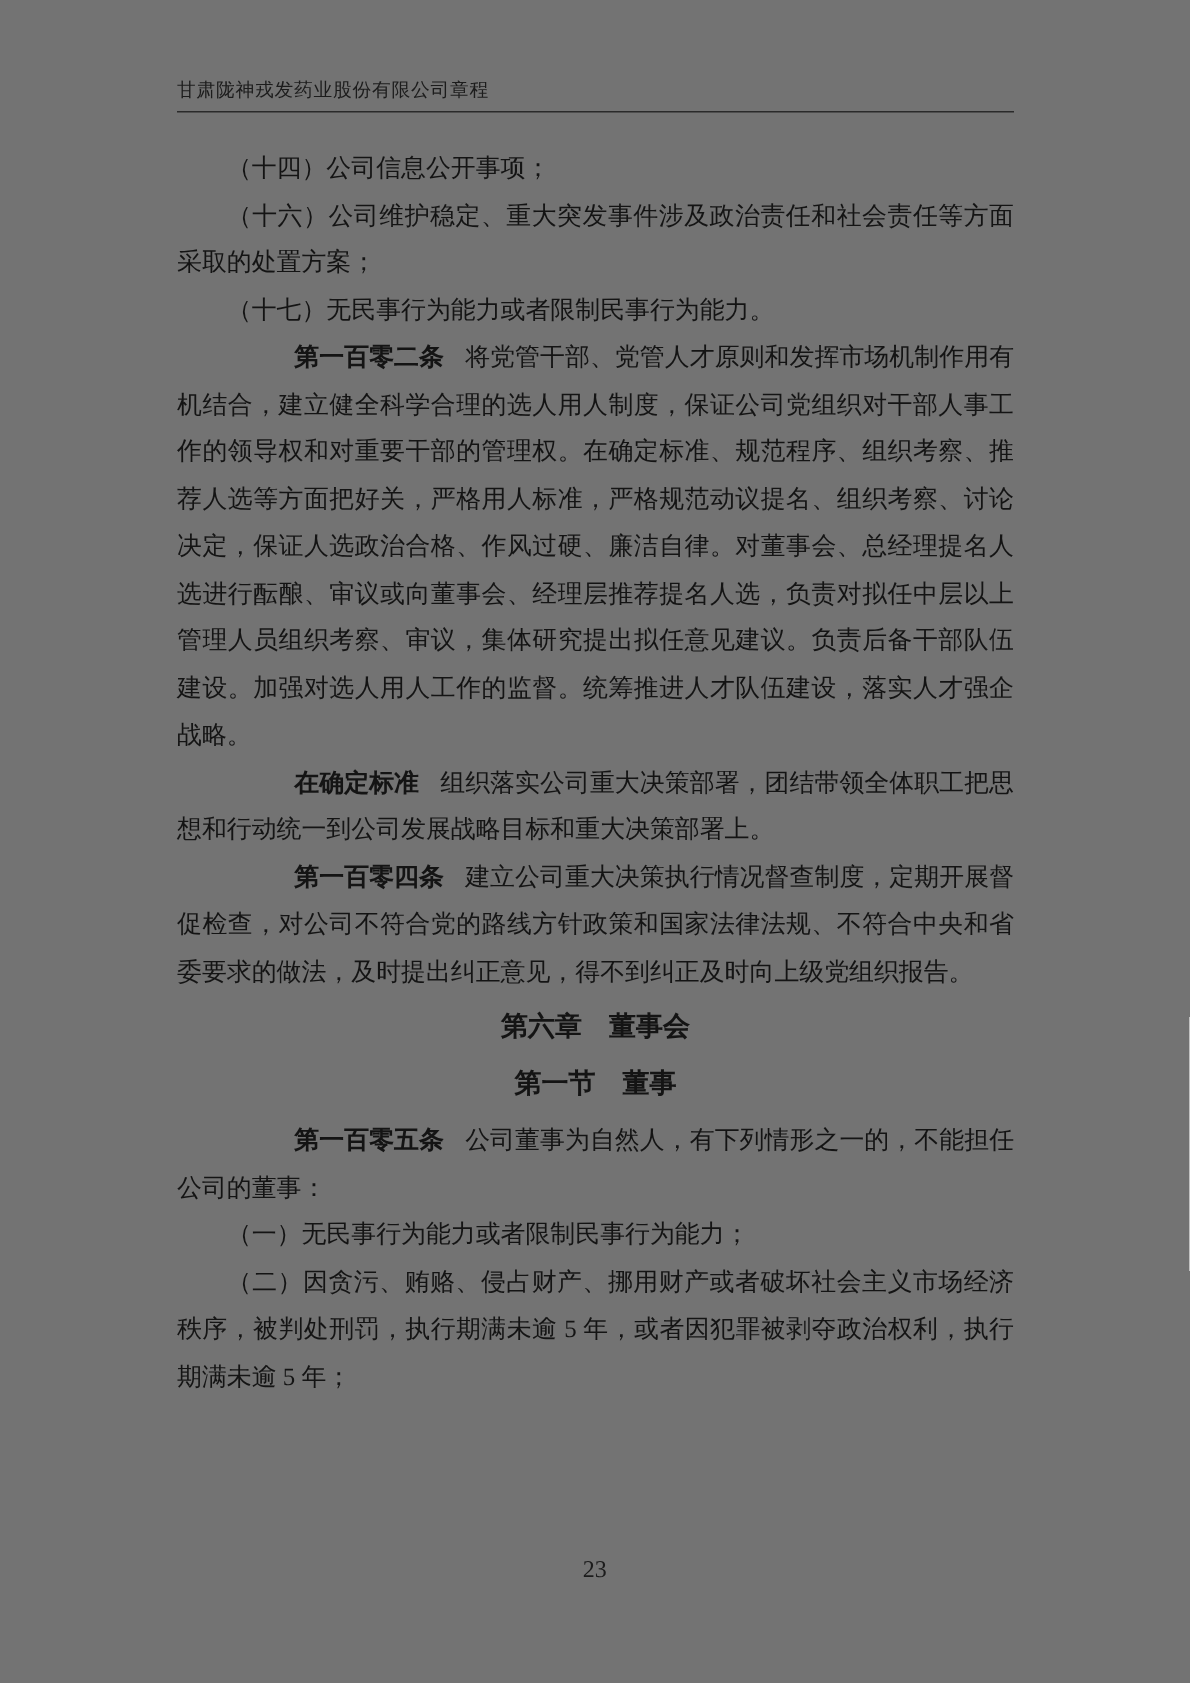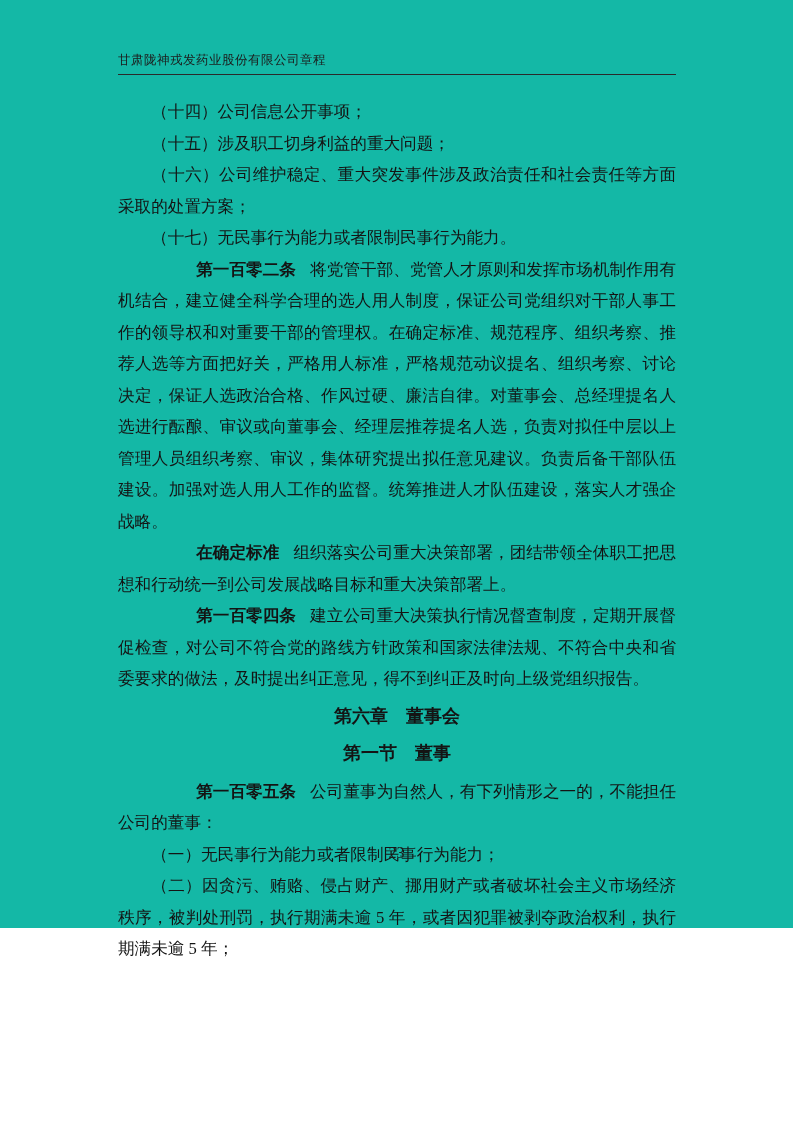--- a/index.html
+++ b/index.html
@@ -12,24 +12,24 @@
     height: 1122px;
     position: relative;
     font-family: "Liberation Serif", "DejaVu Serif", serif;
     color: #141414;
   }
   .page {
     position: absolute;
     top: 0;
     left: 0;
     width: 793px;
-    height: 928px;
+    height: 1122px;
     box-sizing: border-box;
     padding: 52px 117px 0 118px;
-    background: #14b8a6;
+    background: #737373;
   }
   .page-header {
     padding-bottom: 5px;
     border-bottom: 1.6px solid #2a2a2a;
   }
   .page-header .title {
     font-size: 12.5px;
     letter-spacing: 0.5px;
     color: #1c1c1c;
   }
@@ -74,21 +74,20 @@
 
 <div class="page">
 
   <header class="page-header">
     <div class="title">甘肃陇神戎发药业股份有限公司章程</div>
   </header>
 
   <main class="doc-body">
 
     <p class="para">（十四）公司信息公开事项；</p>
-    <p class="para">（十五）涉及职工切身利益的重大问题；</p>
     <p class="para">（十六）公司维护稳定、重大突发事件涉及政治责任和社会责任等方面采取的处置方案；</p>
     <p class="para">（十七）无民事行为能力或者限制民事行为能力。</p>
 
     <p class="para"><span class="lead">第一百零二条</span><span>将党管干部、党管人才原则和发挥市场机制作用有机结合，建立健全科学合理的选人用人制度，保证公司党组织对干部人事工作的领导权和对重要干部的管理权。在确定标准、规范程序、组织考察、推荐人选等方面把好关，严格用人标准，严格规范动议提名、组织考察、讨论决定，保证人选政治合格、作风过硬、廉洁自律。对董事会、总经理提名人选进行酝酿、审议或向董事会、经理层推荐提名人选，负责对拟任中层以上管理人员组织考察、审议，集体研究提出拟任意见建议。负责后备干部队伍建设。加强对选人用人工作的监督。统筹推进人才队伍建设，落实人才强企战略。</span></p>
 
     <p class="para"><span class="lead">在确定标准</span><span>组织落实公司重大决策部署，团结带领全体职工把思想和行动统一到公司发展战略目标和重大决策部署上。</span></p>
 
     <p class="para"><span class="lead">第一百零四条</span><span>建立公司重大决策执行情况督查制度，定期开展督促检查，对公司不符合党的路线方针政策和国家法律法规、不符合中央和省委要求的做法，及时提出纠正意见，得不到纠正及时向上级党组织报告。</span></p>
 
     <h2 class="heading">第六章　董事会</h2>

